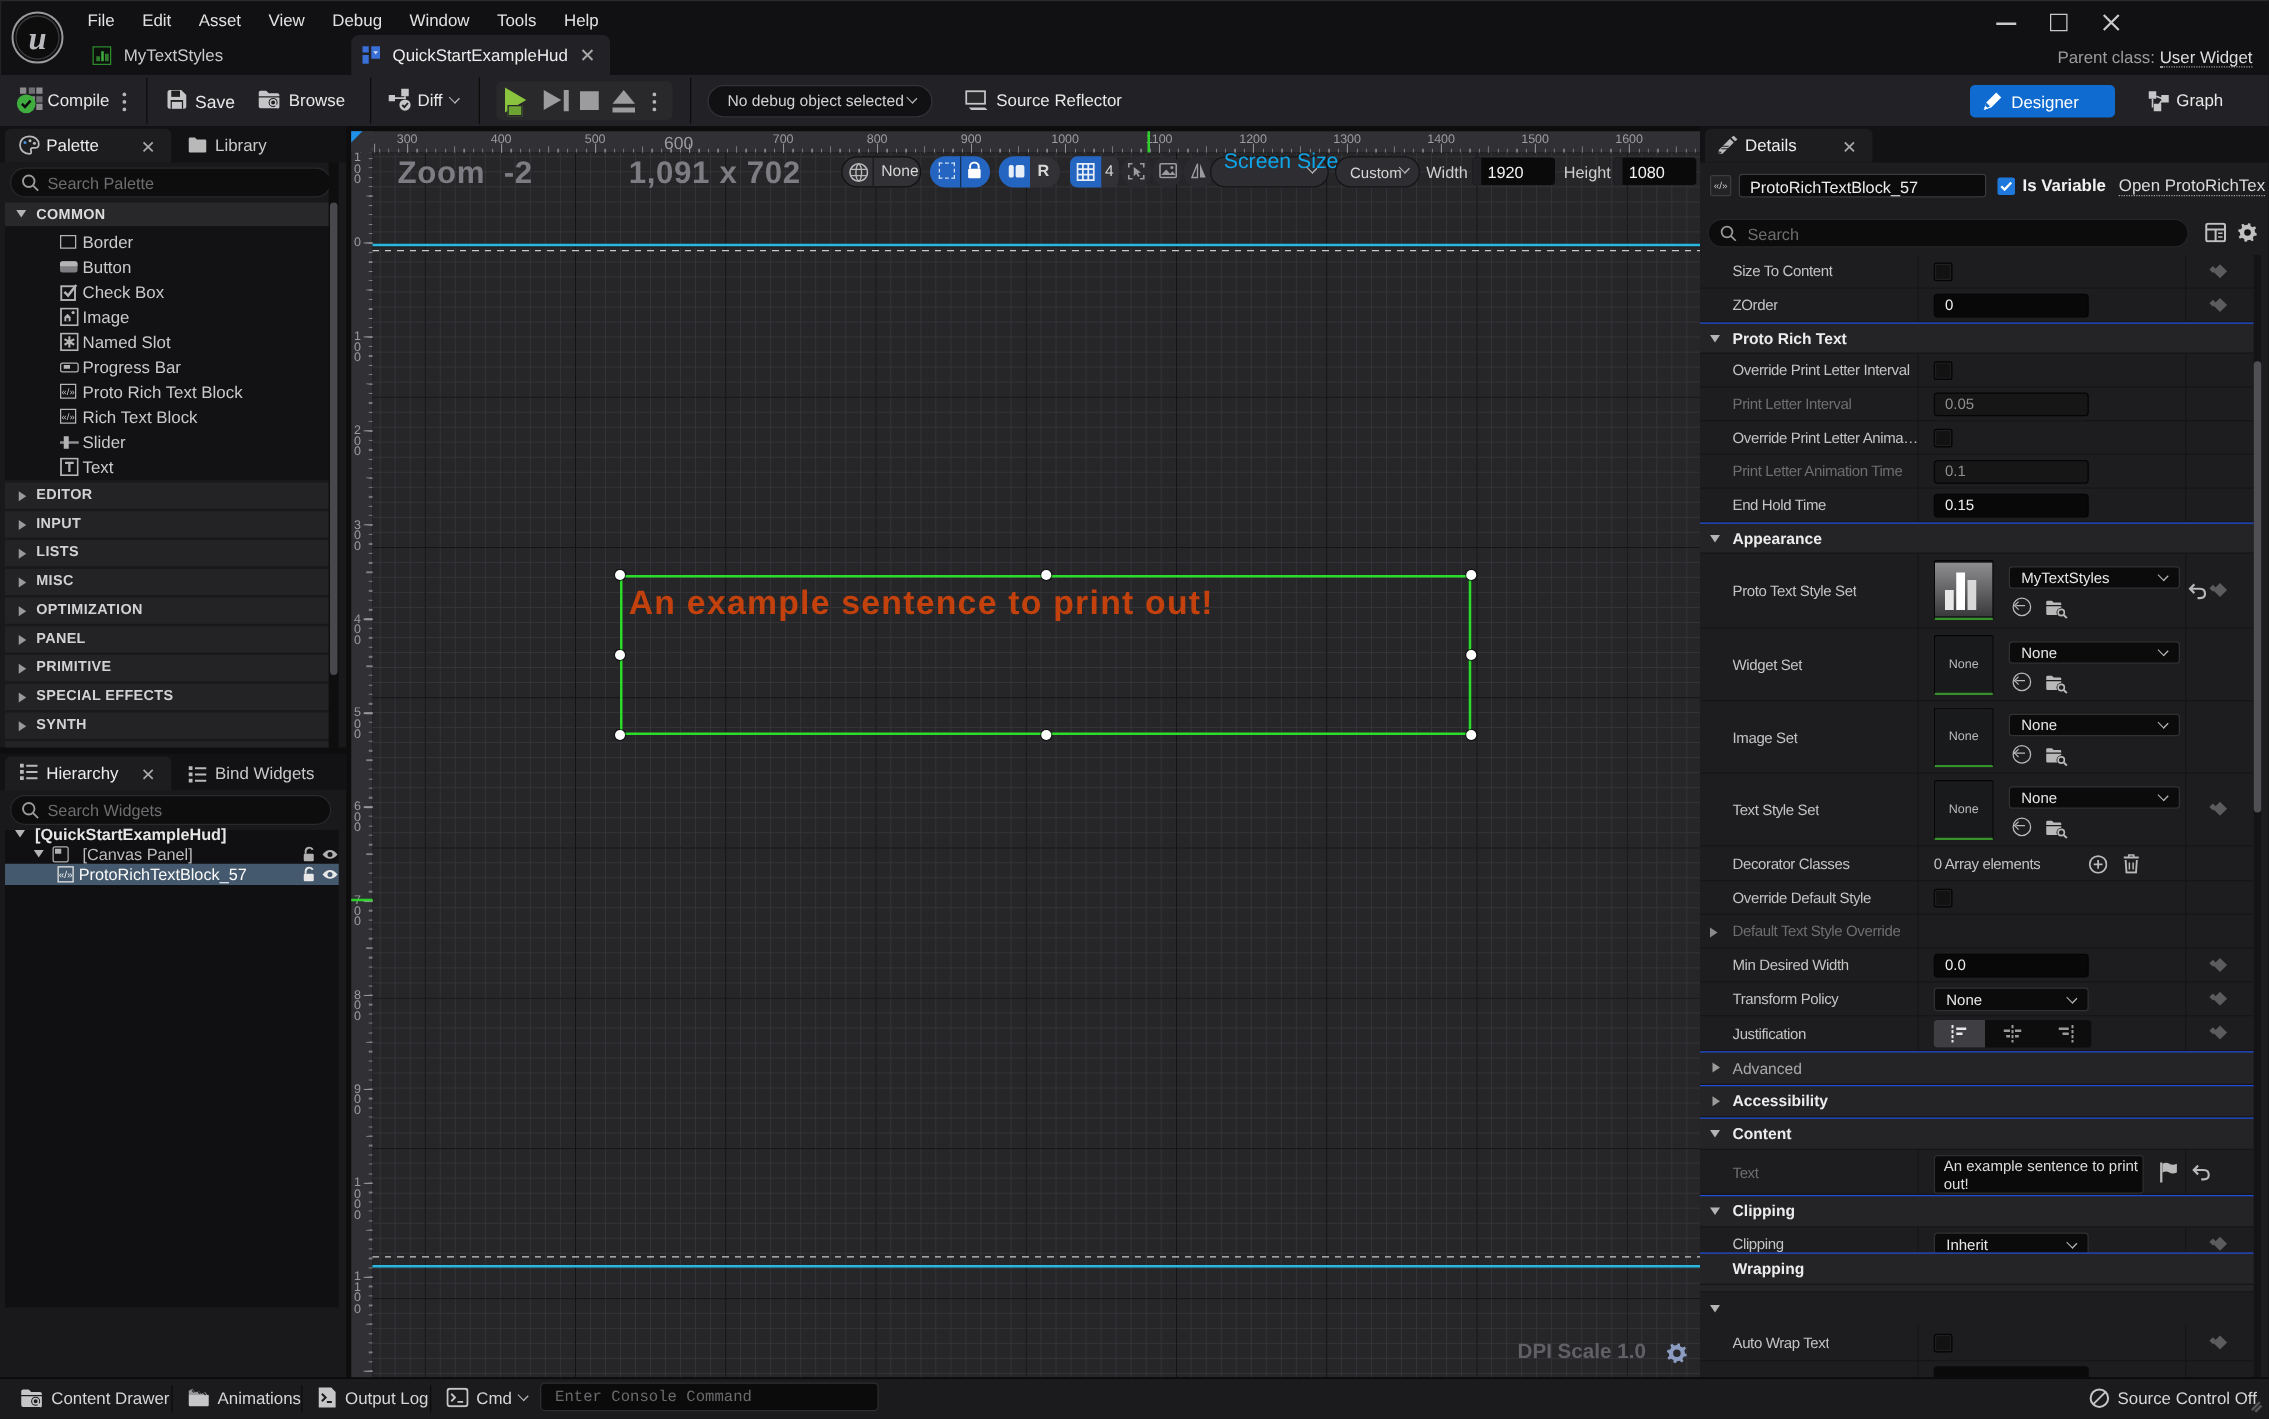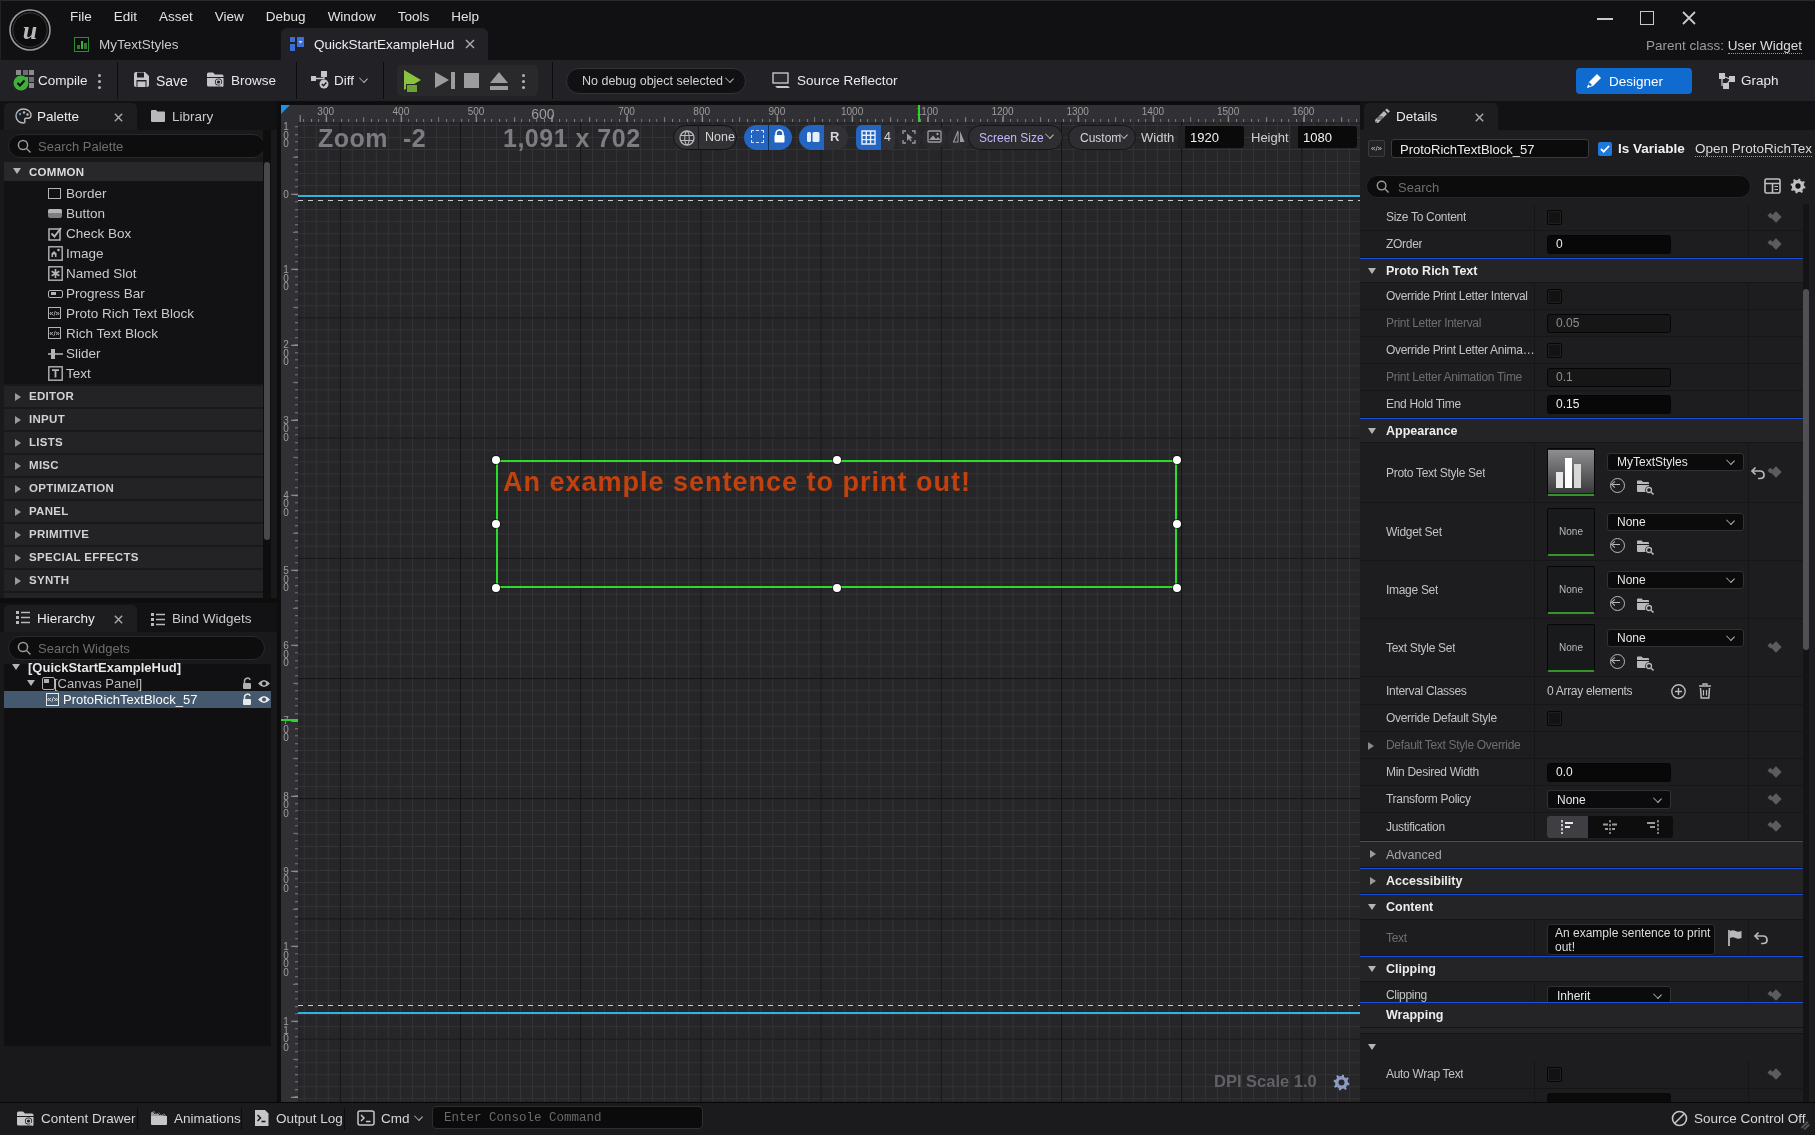--- a/index.html
+++ b/index.html
@@ -315,21 +315,21 @@
   </svg>
 <span class="abs" style="left:38px;top:641px;font-size:13px;color:#6e6e70">Search Widgets</span>
 
 <div class="abs" style="left:4px;top:664px;width:267px;height:382px;background:#101012"></div>
 <div class="tri-d abs" style="left:12px;top:664px"></div>
 <span class="abs" style="left:28px;top:660px;font-weight:bold;font-size:13px;color:#e6e6e6">[QuickStartExampleHud]</span>
 <div class="tri-d abs" style="left:27px;top:680px"></div>
 <div class="abs" style="left:42px;top:677px;width:13px;height:13px;border:1.4px solid #b0b0b0;border-radius:2px">
     <div class="abs" style="left:1px;top:1px;width:5px;height:4px;background:#b0b0b0"></div>
   </div>
-<span class="abs" style="left:54px;top:676px;font-size:13px;color:#bcbcbc">[Canvas Panel]</span>
+<span class="abs" style="left:66px;top:676px;font-size:13px;color:#bcbcbc">[Canvas Panel]</span>
 <svg class="abs" style="left:242px;top:677px" width="12" height="13" viewBox="0 0 12 13">
     <path d="M2.5 6 L2.5 4 A3 3 0 0 1 8.2 2.8" fill="none" stroke="#b0b0b0" stroke-width="1.5"></path>
     <rect x="1" y="6" width="8" height="6" rx="1" fill="#b0b0b0"></rect>
   </svg>
 <svg class="abs" style="left:257px;top:678px" width="14" height="11" viewBox="0 0 14 11">
     <path d="M1 5.5 Q7 -1.5 13 5.5 Q7 12.5 1 5.5 Z" fill="#b0b0b0"></path>
     <circle cx="7" cy="5.5" r="2" fill="#101012"></circle>
   </svg>
 <div class="abs" style="left:4px;top:691px;width:267px;height:17px;background:#44596d"></div>
 <div class="abs" style="left:46px;top:693px;width:13px;height:13px;border:1.2px solid #e8e8e8;color:#f2f2f2;font-size:8px;text-align:center;line-height:11px">«/»</div>
@@ -508,21 +508,21 @@
     <rect x="1" y="1" width="13" height="11" rx="1" fill="none" stroke="#9c9c9e" stroke-width="1.3"></rect>
     <path d="M2 10 L6 5.5 L9 9 L11 7 L13.5 10 Z" fill="#9c9c9e"></path>
     <circle cx="10.5" cy="4" r="1.2" fill="#9c9c9e"></circle>
   </svg>
 <div class="abs" style="left:947px;top:124.5px;width:24px;height:25px;background:#2b2b2f;border-radius:50%"></div>
 <svg class="abs" style="left:952px;top:129px" width="14" height="15" viewBox="0 0 14 15">
     <path d="M6 2 L6 13 L1.5 13 Z" fill="none" stroke="#9c9c9e" stroke-width="1.1"></path>
     <path d="M8 2 L8 13 L12.5 13 Z" fill="#9c9c9e"></path>
   </svg>
 <div class="abs" style="left:968px;top:124.5px;width:95px;height:25px;background:#2e2e32;border:1px solid #151517;border-radius:13px"></div>
-<span class="abs" style="left:979px;top:131px;font-size:12px;color:#c4b5fd">Screen Size</span>
+<span class="abs" style="left:979px;top:119px;font-size:17px;color:#0ea5e9">Screen Size</span>
 <div class="chev abs" style="left:1046px;top:134px"></div>
 <div class="abs" style="left:1068px;top:124.5px;width:68px;height:25px;background:#2e2e32;border:1px solid #151517;border-radius:13px"></div>
 <span class="abs" style="left:1080px;top:131px;font-size:12px;color:#d6d6d6">Custom</span>
 <div class="chev abs" style="left:1120px;top:134px"></div>
 <span class="abs" style="left:1141px;top:130px;font-size:13px;color:#cfcfcf">Width</span>
 <div class="abs" style="left:1178px;top:126px;width:66px;height:22px;background:#0a0a0b;border-radius:3px"></div>
 <div class="abs" style="left:1178px;top:126px;width:7px;height:22px;background:#222226;border-radius:3px 0 0 3px"></div>
 <span class="abs" style="left:1190px;top:130px;font-size:13px;color:#f2f2f2">1920</span>
 <span class="abs" style="left:1251px;top:130px;font-size:13px;color:#cfcfcf">Height</span>
 <div class="abs" style="left:1291px;top:126px;width:66px;height:22px;background:#0a0a0b;border-radius:3px"></div>
@@ -698,21 +698,21 @@
     <div class="abs" style="left:1636px;top:655px">
       <svg width="19" height="16" viewBox="0 0 19 16">
         <path d="M1 2.5 Q1 1.5 2 1.5 L5.5 1.5 L7 3 L12 3 Q13 3 13 4 L13 5 L1 5 Z" fill="#b9b9b9"></path>
         <path d="M1 6 L13 6 L13 12 Q13 13 12 13 L2 13 Q1 13 1 12 Z" fill="#b9b9b9"></path>
         <circle cx="13" cy="11" r="3.8" fill="#1d1d1f"></circle>
         <circle cx="13" cy="11" r="2.5" fill="none" stroke="#b9b9b9" stroke-width="1.3"></circle>
         <path d="M15.2 13.2 L17.5 15.5" stroke="#b9b9b9" stroke-width="1.6"></path>
       </svg>
     </div>
     <div class="diam" style="left:1772px;top:643px"></div>
-    <span class="prow-lbl" style="left:1386px;top:683.5px">Interval Classes</span>
+    <span class="prow-lbl" style="left:1386px;top:683.5px">Decorator Classes</span>
     <div class="rowline" style="top:704px"></div>
     <div class="abs" style="left:1534px;top:677px;width:1px;height:28px;background:#161618"></div>
     <div class="abs" style="left:1748px;top:677px;width:1px;height:28px;background:#161618"></div>
     <span class="prow-lbl" style="left:1547px;top:683.5px">0 Array elements</span>
     <svg class="abs" style="left:1671px;top:684px" width="15" height="15" viewBox="0 0 15 15">
       <circle cx="7.5" cy="7.5" r="6.7" fill="none" stroke="#b9b9b9" stroke-width="1.4"></circle>
       <path d="M7.5 4 V11 M4 7.5 H11" stroke="#b9b9b9" stroke-width="1.4"></path>
     </svg>
     <svg class="abs" style="left:1698px;top:683px" width="14" height="16" viewBox="0 0 14 16">
       <path d="M1 3 H13" stroke="#b9b9b9" stroke-width="1.5"></path>

